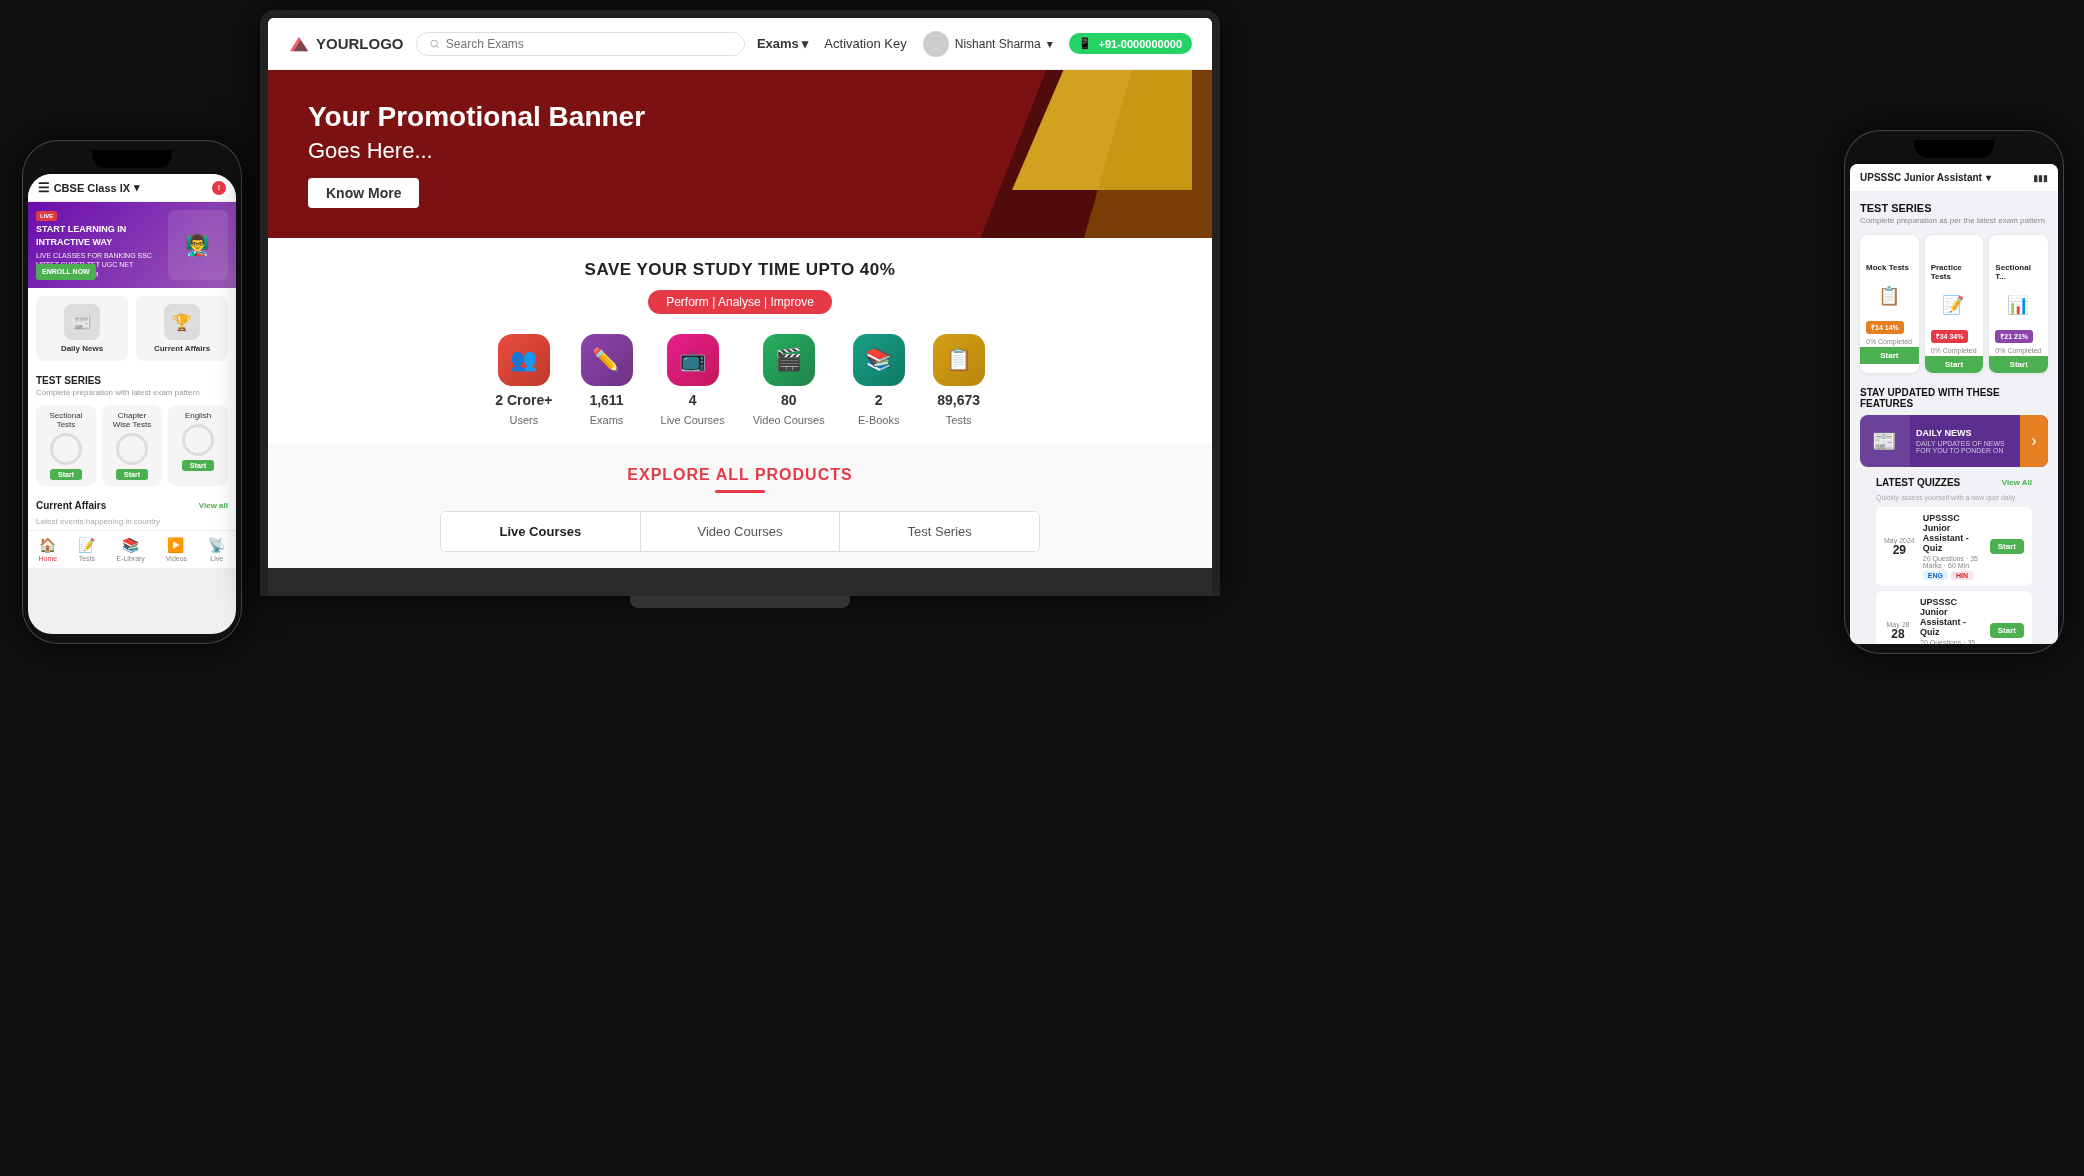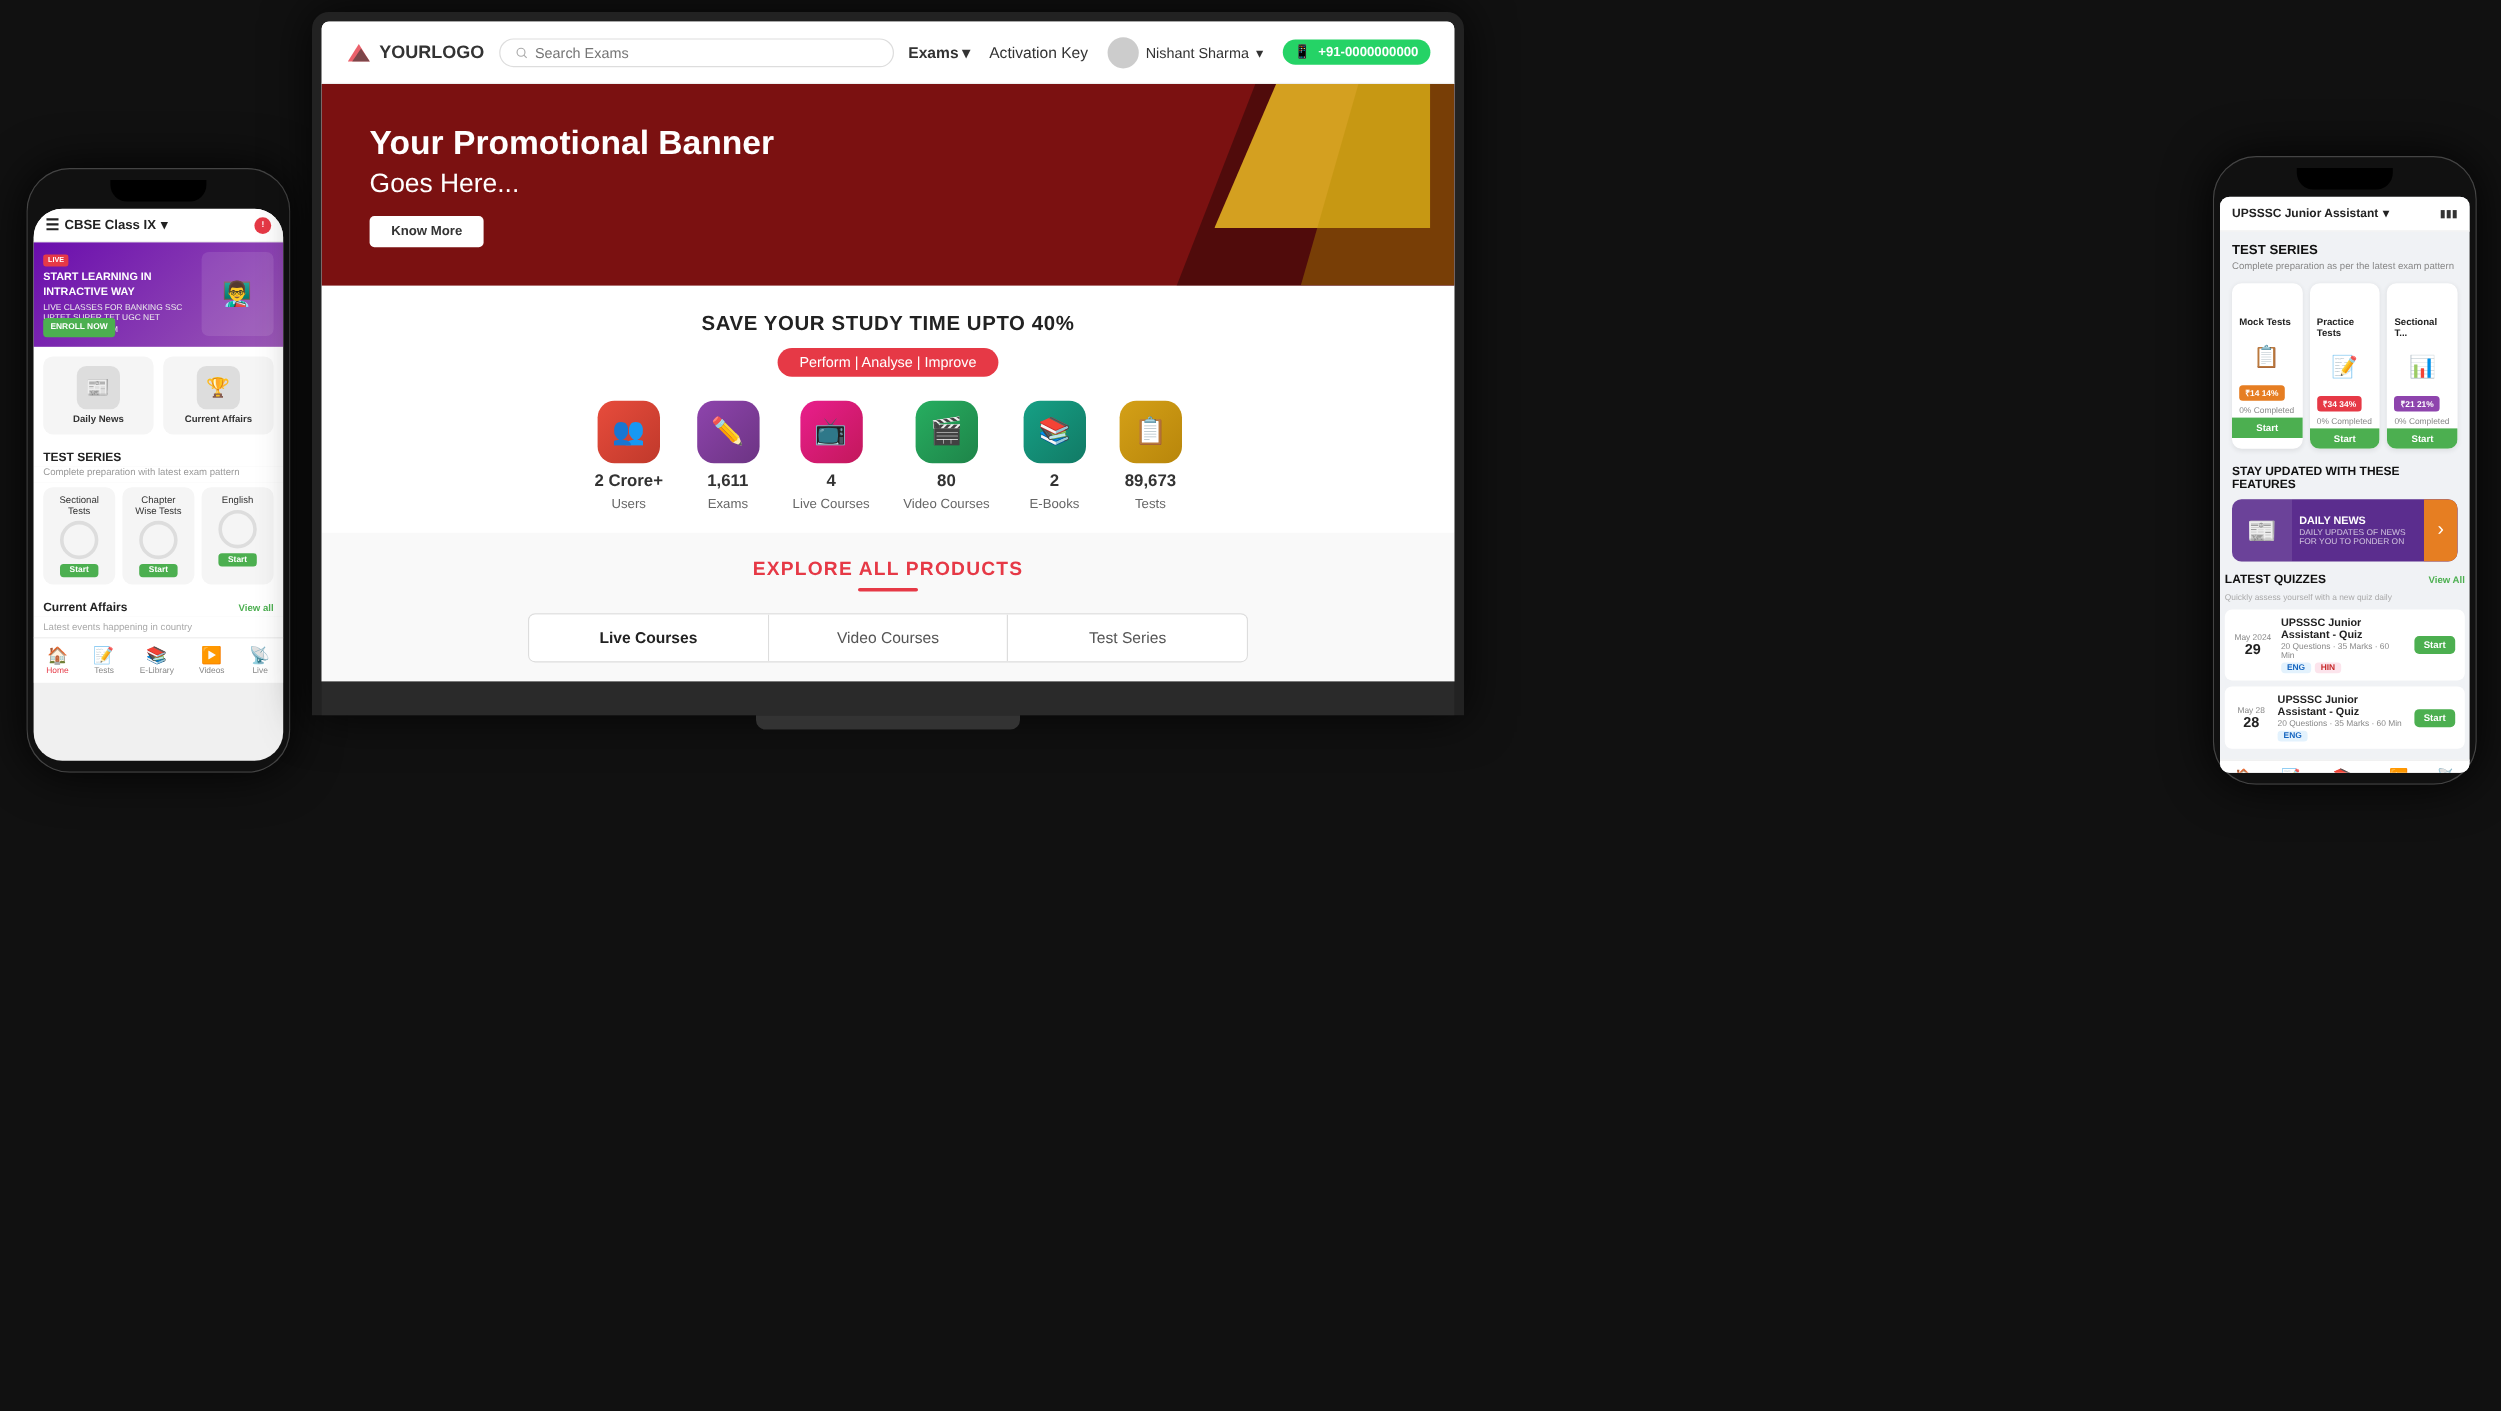--- a/index.html
+++ b/index.html
@@ -156,21 +156,21 @@
       font-weight: 400;
       margin-top: 4px;
     }
     .banner-btn {
       margin-top: 14px;
       display: inline-block;
       background: #fff;
       color: #333;
       padding: 7px 18px;
       border-radius: 4px;
-      font-size: 11px;
+      font-size: 14px;
       font-weight: 600;
       cursor: pointer;
     }
     .banner-decor {
       position: absolute;
       right: 0;
       top: 0;
       width: 380px;
       height: 100%;
       overflow: hidden;
@@ -681,21 +681,21 @@
       height: 52px;
       display: flex;
       align-items: center;
       justify-content: center;
       font-size: 16px;
       color: #fff;
     }
 
     
     .rph-quiz-section {
-      padding: 6px 4px 4px;
+      padding: 6px 26px 4px;
     }
     .rph-quiz-header {
       display: flex;
       justify-content: space-between;
       align-items: center;
       margin-bottom: 6px;
     }
     .rph-quiz-title { font-size: 10px; font-weight: 700; color: #111; }
     .rph-quiz-view { font-size: 8px; color: #4caf50; font-weight: 600; }
     .rph-quiz-item {

